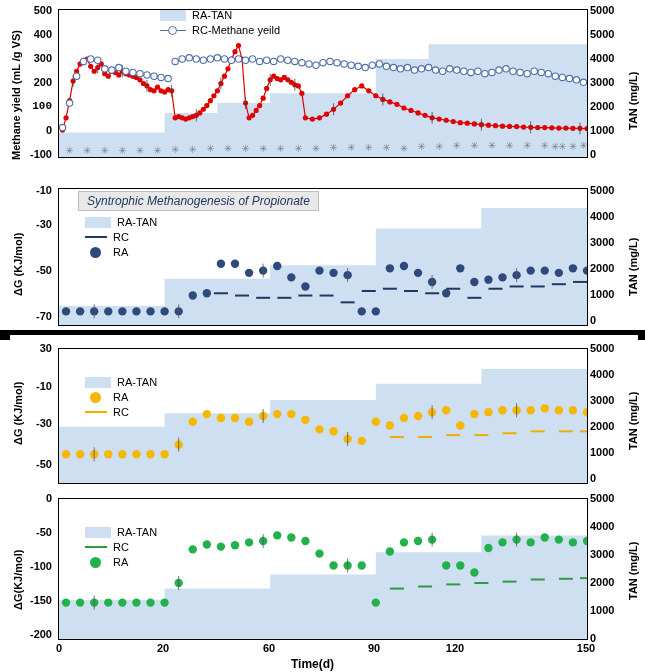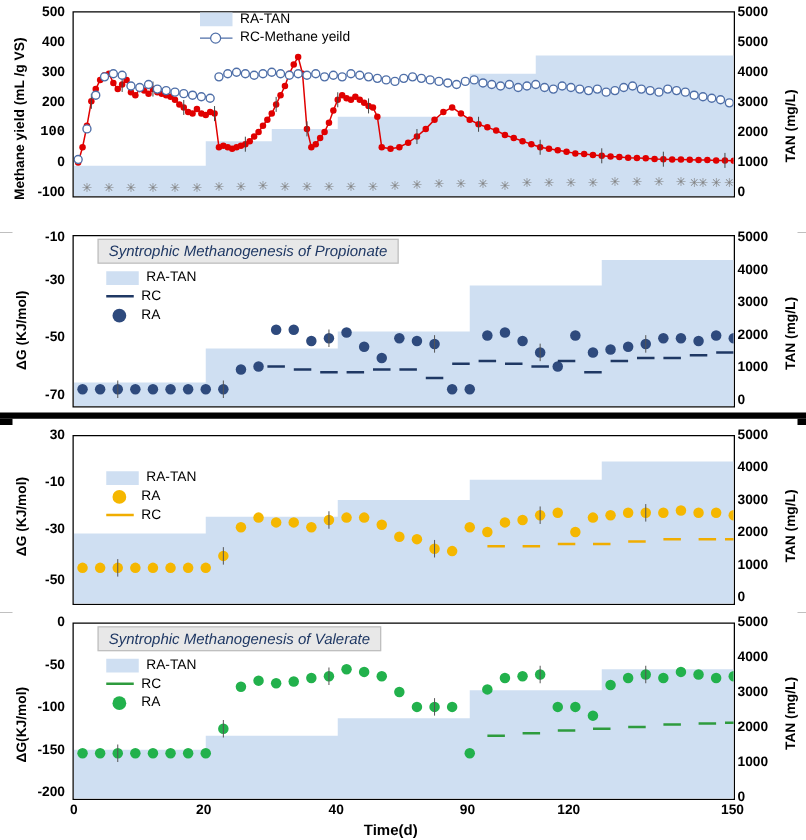--- a/index.html
+++ b/index.html
@@ -595,39 +595,38 @@
             <line x1="387.24" x2="401.24" y1="85.4" y2="85.4" stroke="#2e9b3e" stroke-width="2"></line>
             <line x1="415.40000000000003" x2="429.40000000000003" y1="84" y2="84" stroke="#2e9b3e" stroke-width="2"></line>
             <line x1="443.56" x2="457.56" y1="82.6" y2="82.6" stroke="#2e9b3e" stroke-width="2"></line>
             <line x1="471.71999999999997" x2="485.71999999999997" y1="80.5" y2="80.5" stroke="#2e9b3e" stroke-width="2"></line>
             <line x1="499.88" x2="513.88" y1="79.80000000000001" y2="79.80000000000001" stroke="#2e9b3e" stroke-width="2"></line>
             <line x1="521" x2="535" y1="79.1" y2="79.1" stroke="#2e9b3e" stroke-width="2"></line>
           </svg>
         </div>
     </div>
 
-    <div class="title-box" style="left:78px;top:11px;">Syntrophic Methanogenesis  of  Valerate</div>
 
     <div class="legend" style="left:85px;top:36px;">
       <div class="row">
           <span class="swatch sw-area"></span>
           <span>RA-TAN</span>
         </div>
       <div class="row">
           <span class="swatch sw-dash-g"></span>
           <span>RC</span>
         </div>
       <div class="row">
           <span class="swatch sw-dot" style="background:#22b14c;margin-right:12px;margin-left:5px;"></span>
           <span>RA</span>
         </div>
     </div>
 
     <div class="xlab" style="left:53px;top:152px;width:12px;text-align:center;">0</div>
     <div class="xlab" style="left:155px;top:152px;width:16px;text-align:center;">20</div>
-    <div class="xlab" style="left:261px;top:152px;width:16px;text-align:center;">40</div>
+    <div class="xlab" style="left:261px;top:152px;width:16px;text-align:center;">60</div>
     <div class="xlab" style="left:366px;top:152px;width:16px;text-align:center;">90</div>
     <div class="xlab" style="left:444px;top:152px;width:22px;text-align:center;">120</div>
     <div class="xlab" style="left:575px;top:152px;width:22px;text-align:center;">150</div>
     <div class="xtitle" style="left:291px;top:167px;">Time(d)</div>
   </div>
 
 </div>
 
 </body></html>

